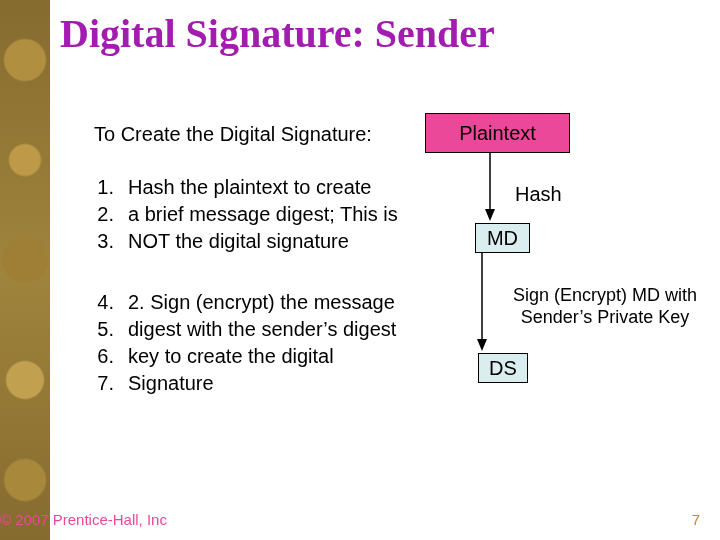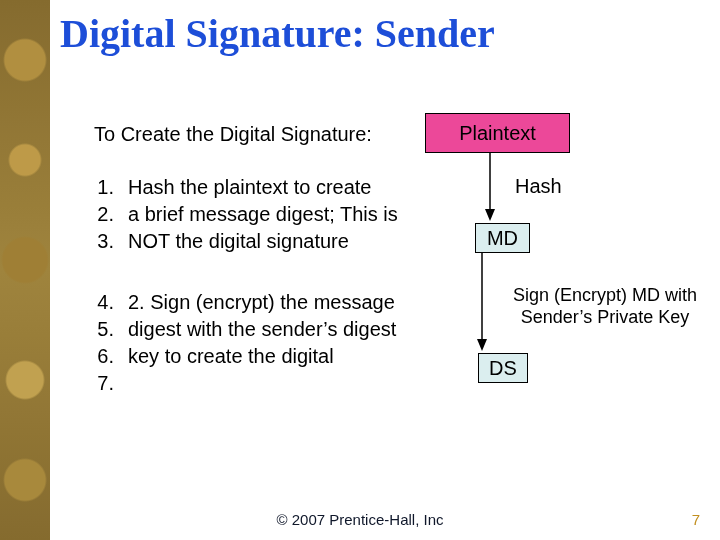--- a/index.html
+++ b/index.html
@@ -33,21 +33,21 @@
       linear-gradient(#8b6b1f, #a6842b, #8b6b1f);
     filter: saturate(0.8);
   }
   .title {
     position: absolute;
     left: 60px;
     top: 10px;
     font-family: Garamond, "Times New Roman", serif;
     font-size: 40px;
     font-weight: 600;
-    color: #1d4ed8;
+    color: #a21caf;
   }
   .content {
     position: absolute;
     left: 60px;
     right: 20px;
     top: 95px;
     bottom: 40px;
   }
   .intro {
     position: absolute;
@@ -99,23 +99,23 @@
   }
   svg.arrow {
     position: absolute;
     overflow: visible;
   }
 
   .footer {
     position: absolute;
     left: 0; right: 0;
     bottom: 12px;
-    text-align: center;
+    text-align: left;
     font-size: 15px;
-    color: #0f172a;
+    color: #ec4899;
   }
   .pagenum {
     position: absolute;
     right: 20px;
     bottom: 12px;
     font-size: 15px;
     color: #c28f1f;
   }
 </style>
 </head>
@@ -154,26 +154,27 @@
       <div class="row">
         <span class="num">5.</span>
         <span>digest with the sender’s digest</span>
       </div>
       <div class="row">
         <span class="num">6.</span>
         <span>key to create the digital</span>
       </div>
       <div class="row">
         <span class="num">7.</span>
+        <span>Signature</span>
       </div>
     </div>
 
     <div class="box" style="left:365px; top:18px; width:145px; height:40px;">Plaintext</div>
 
-    <div class="hash-label" style="left:455px; top:80px;">Hash</div>
+    <div class="hash-label" style="left:455px; top:88px;">Hash</div>
 
     <svg class="arrow" style="left:420px; top:58px;" width="20" height="70">
       <line x1="10" y1="0" x2="10" y2="58" stroke="#000" stroke-width="1.5"></line>
       <polygon points="10,68 5,56 15,56" fill="#000"></polygon>
     </svg>
 
     <div class="box cyan" style="left:395px; top:128px; width:55px; height:30px;">MD</div>
 
     <svg class="arrow" style="left:412px; top:158px;" width="20" height="100">
       <line x1="10" y1="0" x2="10" y2="88" stroke="#000" stroke-width="1.5"></line>

